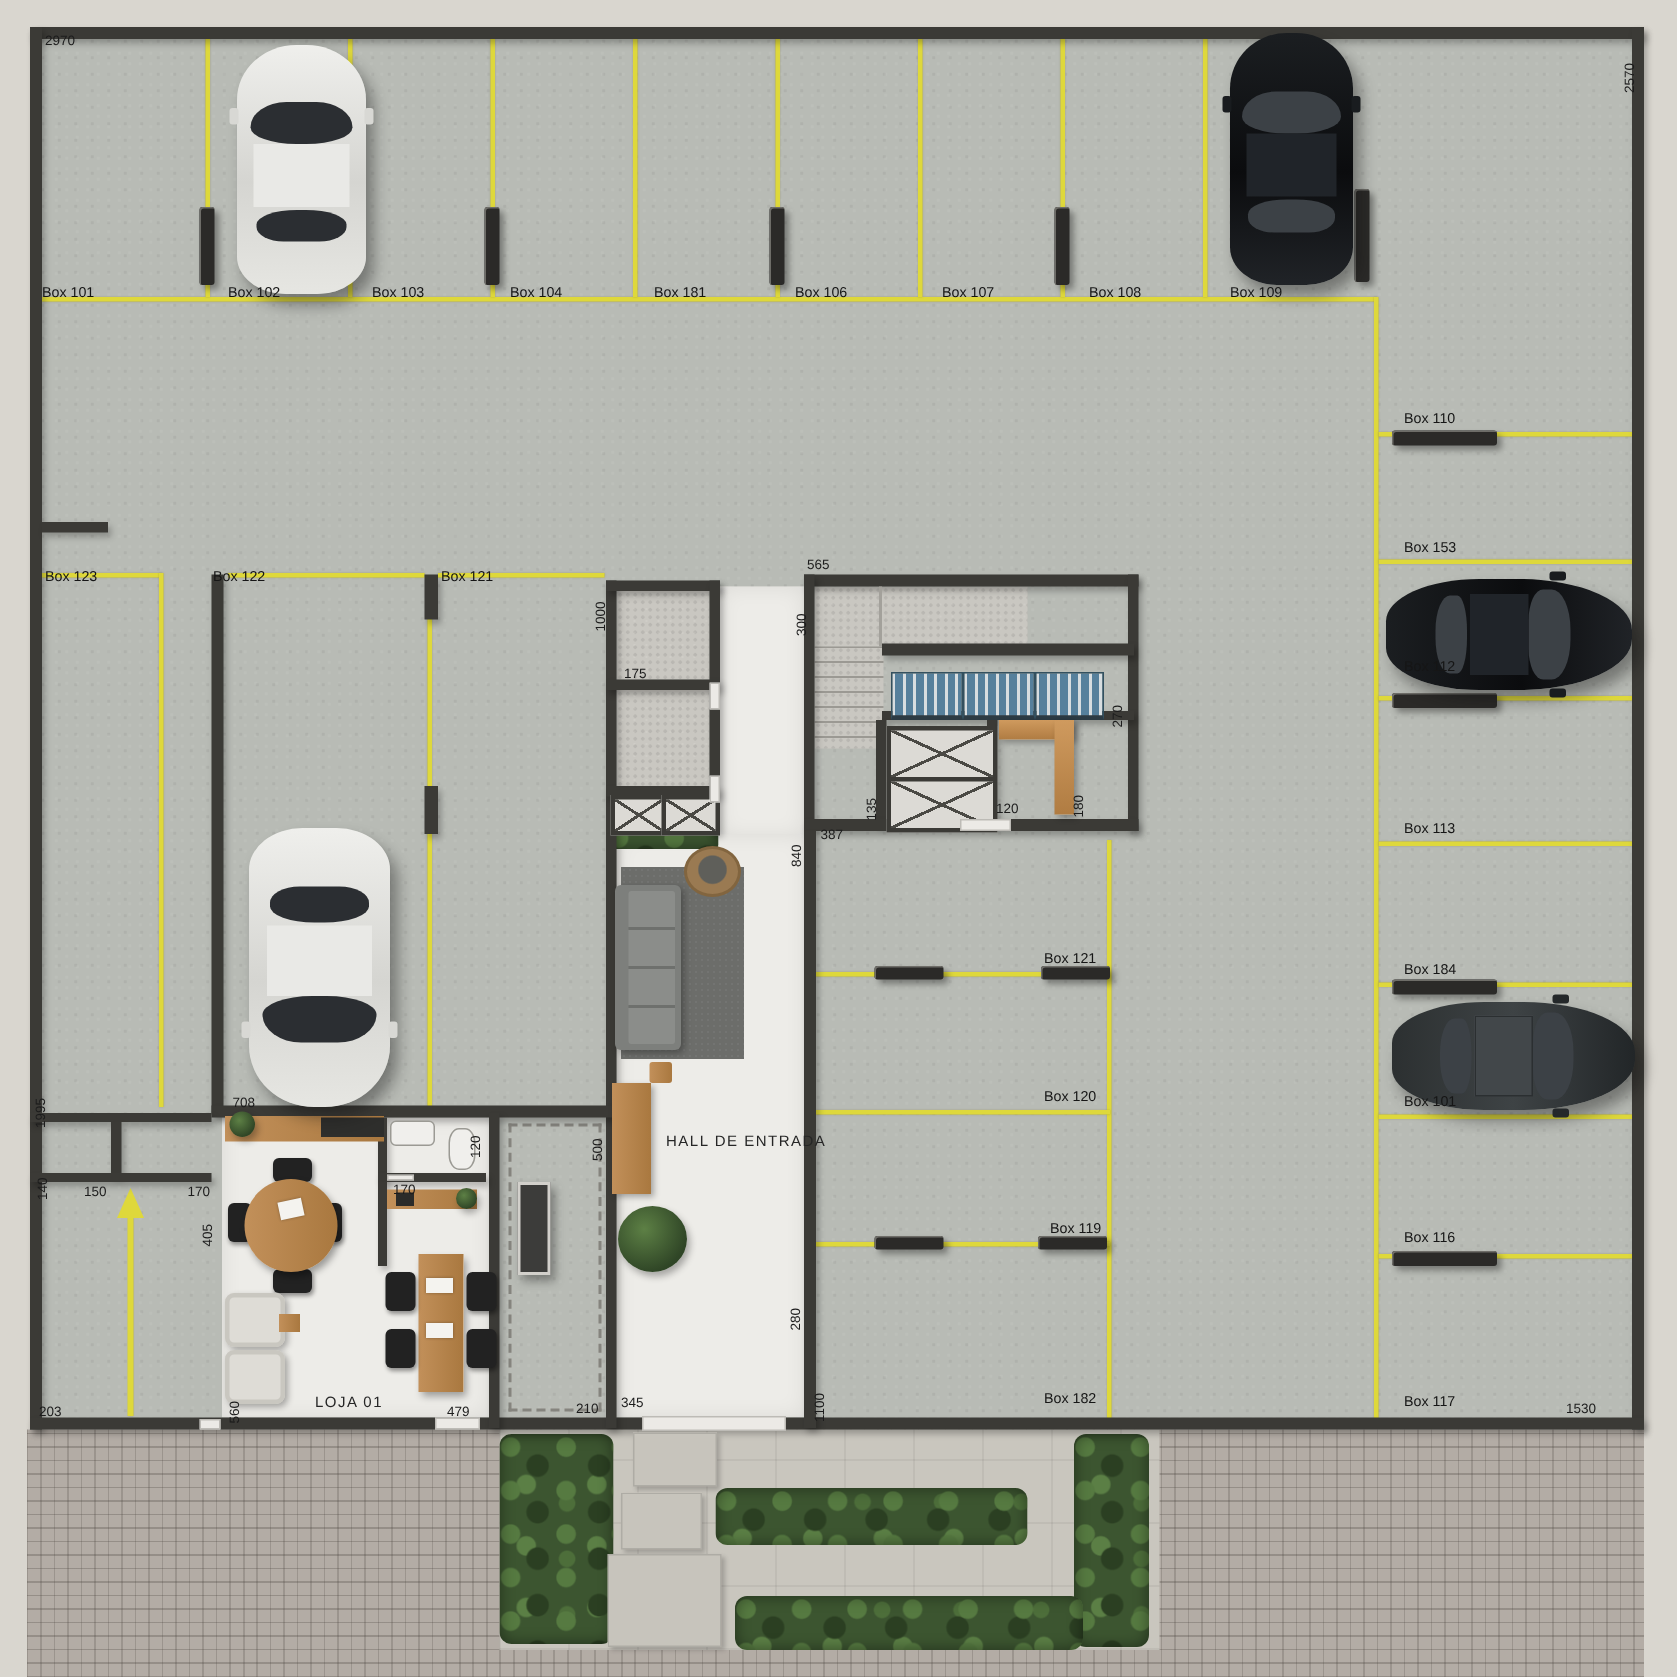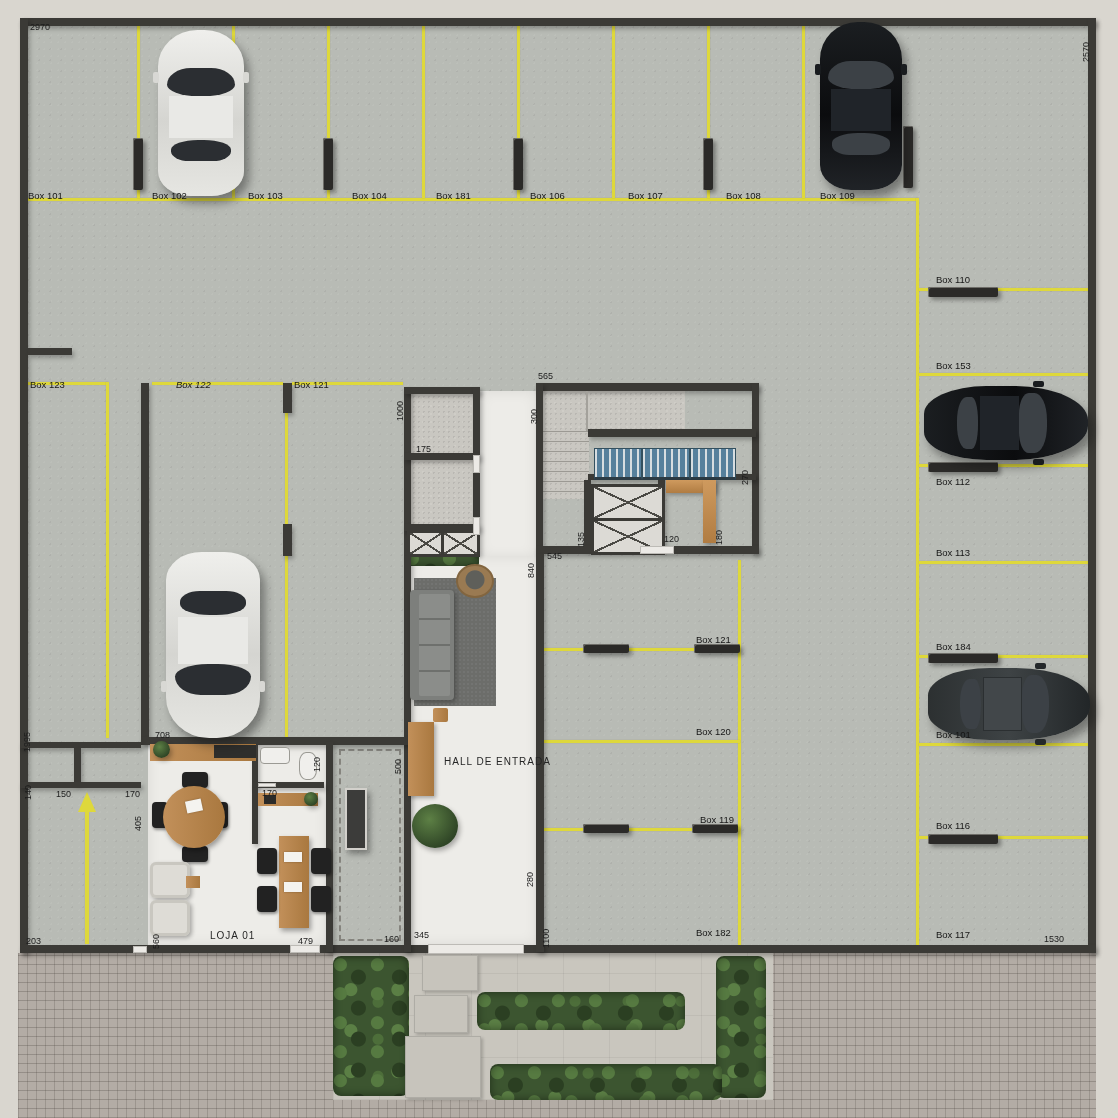--- a/index.html
+++ b/index.html
@@ -294,53 +294,53 @@
     <div class="m m1"></div>
       <div class="m m2"></div>
   </div>
 
   <div class="arrowhead" style="left:78px;top:792px"></div>
 
   <div id="labels-layer">
       <span class="lbl box-lbl" style="left: 28px; top: 191px;">Box 101</span>
       <span class="lbl box-lbl" style="left: 152px; top: 191px;">Box 102</span>
       <span class="lbl box-lbl" style="left: 248px; top: 191px;">Box 103</span>
-      <span class="lbl box-lbl" style="left: 352px; top: 191px;">Box 104</span>
+      <span class="lbl box-lbl" style="left: 340px; top: 191px;">Box 104</span>
       <span class="lbl box-lbl" style="left: 436px; top: 191px;">Box 181</span>
       <span class="lbl box-lbl" style="left: 530px; top: 191px;">Box 106</span>
       <span class="lbl box-lbl" style="left: 628px; top: 191px;">Box 107</span>
       <span class="lbl box-lbl" style="left: 726px; top: 191px;">Box 108</span>
       <span class="lbl box-lbl" style="left: 820px; top: 191px;">Box 109</span>
       <span class="lbl box-lbl" style="left: 936px; top: 275px;">Box 110</span>
       <span class="lbl box-lbl" style="left: 936px; top: 361px;">Box 153</span>
-      <span class="lbl box-lbl" style="left: 936px; top: 477px;">Box 112</span>
+      <span class="lbl box-lbl" style="left: 936px; top: 440px;">Box 112</span>
       <span class="lbl box-lbl" style="left: 936px; top: 548px;">Box 113</span>
       <span class="lbl box-lbl" style="left: 936px; top: 642px;">Box 184</span>
       <span class="lbl box-lbl" style="left: 936px; top: 730px;">Box 101</span>
       <span class="lbl box-lbl" style="left: 936px; top: 821px;">Box 116</span>
       <span class="lbl box-lbl" style="left: 936px; top: 930px;">Box 117</span>
       <span class="lbl box-lbl" style="left: 30px; top: 380px;">Box 123</span>
-      <span class="lbl box-lbl" style="left: 176px; top: 380px; font-style: italic;">Box 122</span>
+      <span class="lbl box-lbl" style="left: 142px; top: 380px;">Box 122</span>
       <span class="lbl box-lbl" style="left: 294px; top: 380px;">Box 121</span>
       <span class="lbl box-lbl" style="left: 696px; top: 635px;">Box 121</span>
       <span class="lbl box-lbl" style="left: 696px; top: 727px;">Box 120</span>
       <span class="lbl box-lbl" style="left: 700px; top: 815px;">Box 119</span>
       <span class="lbl box-lbl" style="left: 696px; top: 928px;">Box 182</span>
       <span class="lbl dim-lbl" style="left: 30px; top: 22px;">2970</span>
       <span class="lbl dim-lbl" style="left: 538px; top: 371px;">565</span>
       <span class="lbl dim-lbl" style="left: 416px; top: 444px;">175</span>
       <span class="lbl dim-lbl" style="left: 664px; top: 534px;">120</span>
-      <span class="lbl dim-lbl" style="left: 547px; top: 551px;">545</span>
+      <span class="lbl dim-lbl" style="left: 547px; top: 551px;">387</span>
       <span class="lbl dim-lbl" style="left: 155px; top: 730px;">708</span>
       <span class="lbl dim-lbl" style="left: 56px; top: 789px;">150</span>
       <span class="lbl dim-lbl" style="left: 125px; top: 789px;">170</span>
       <span class="lbl dim-lbl" style="left: 262px; top: 788px;">170</span>
       <span class="lbl dim-lbl" style="left: 26px; top: 936px;">203</span>
       <span class="lbl dim-lbl" style="left: 298px; top: 936px;">479</span>
-      <span class="lbl dim-lbl" style="left: 384px; top: 934px;">160</span>
+      <span class="lbl dim-lbl" style="left: 384px; top: 934px;">210</span>
       <span class="lbl dim-lbl" style="left: 414px; top: 930px;">345</span>
       <span class="lbl dim-lbl" style="left: 1044px; top: 934px;">1530</span>
       <span class="lbl dim-lbl v" style="left: 1081px; top: 62px;">2570</span>
       <span class="lbl dim-lbl v" style="left: 395px; top: 421px;">1000</span>
       <span class="lbl dim-lbl v" style="left: 529px; top: 424px;">300</span>
       <span class="lbl dim-lbl v" style="left: 740px; top: 485px;">270</span>
       <span class="lbl dim-lbl v" style="left: 576px; top: 547px;">135</span>
       <span class="lbl dim-lbl v" style="left: 714px; top: 545px;">180</span>
       <span class="lbl dim-lbl v" style="left: 526px; top: 578px;">840</span>
       <span class="lbl dim-lbl v" style="left: 22px; top: 752px;">1995</span>

